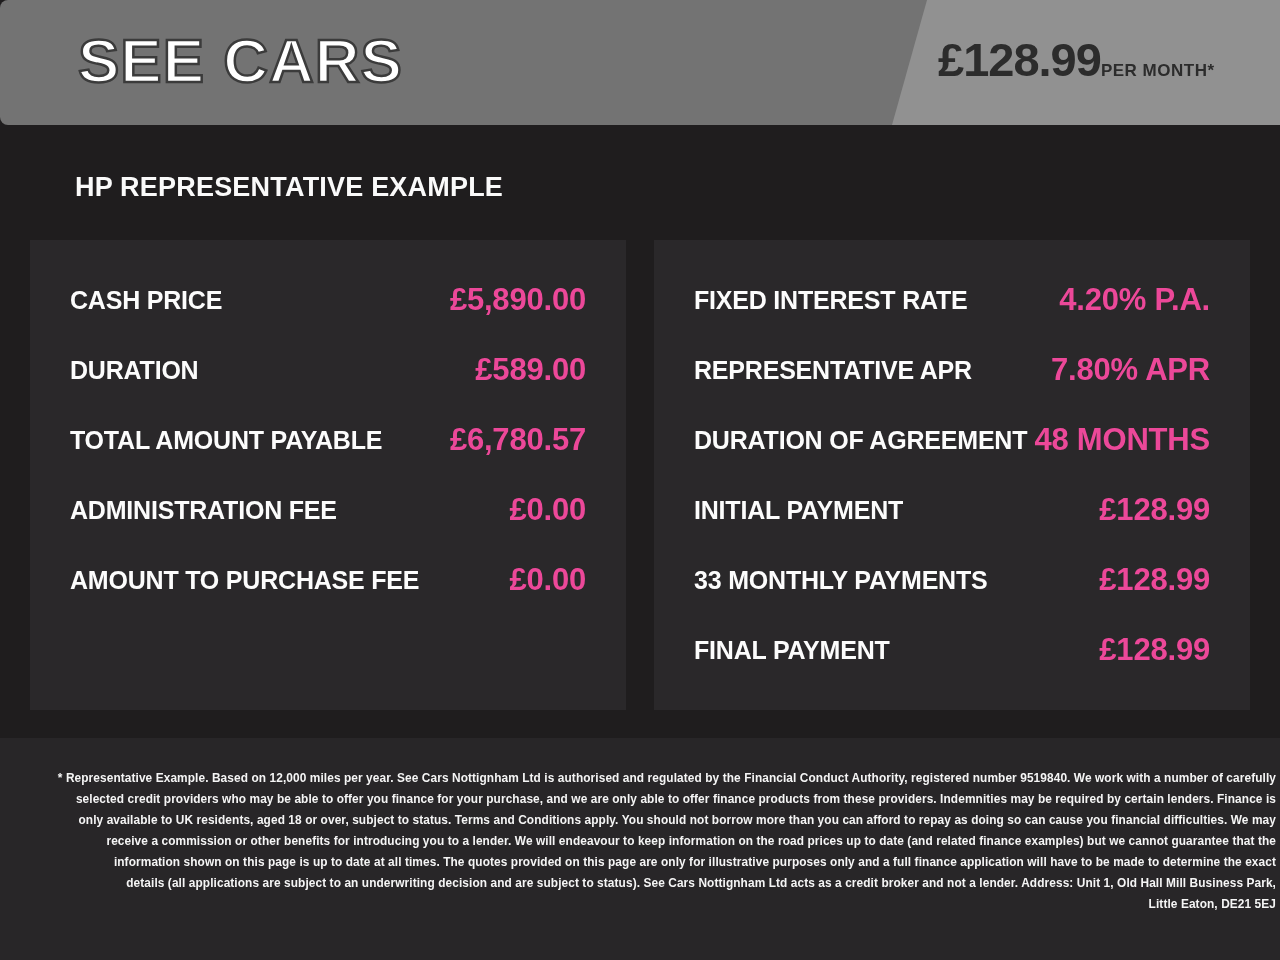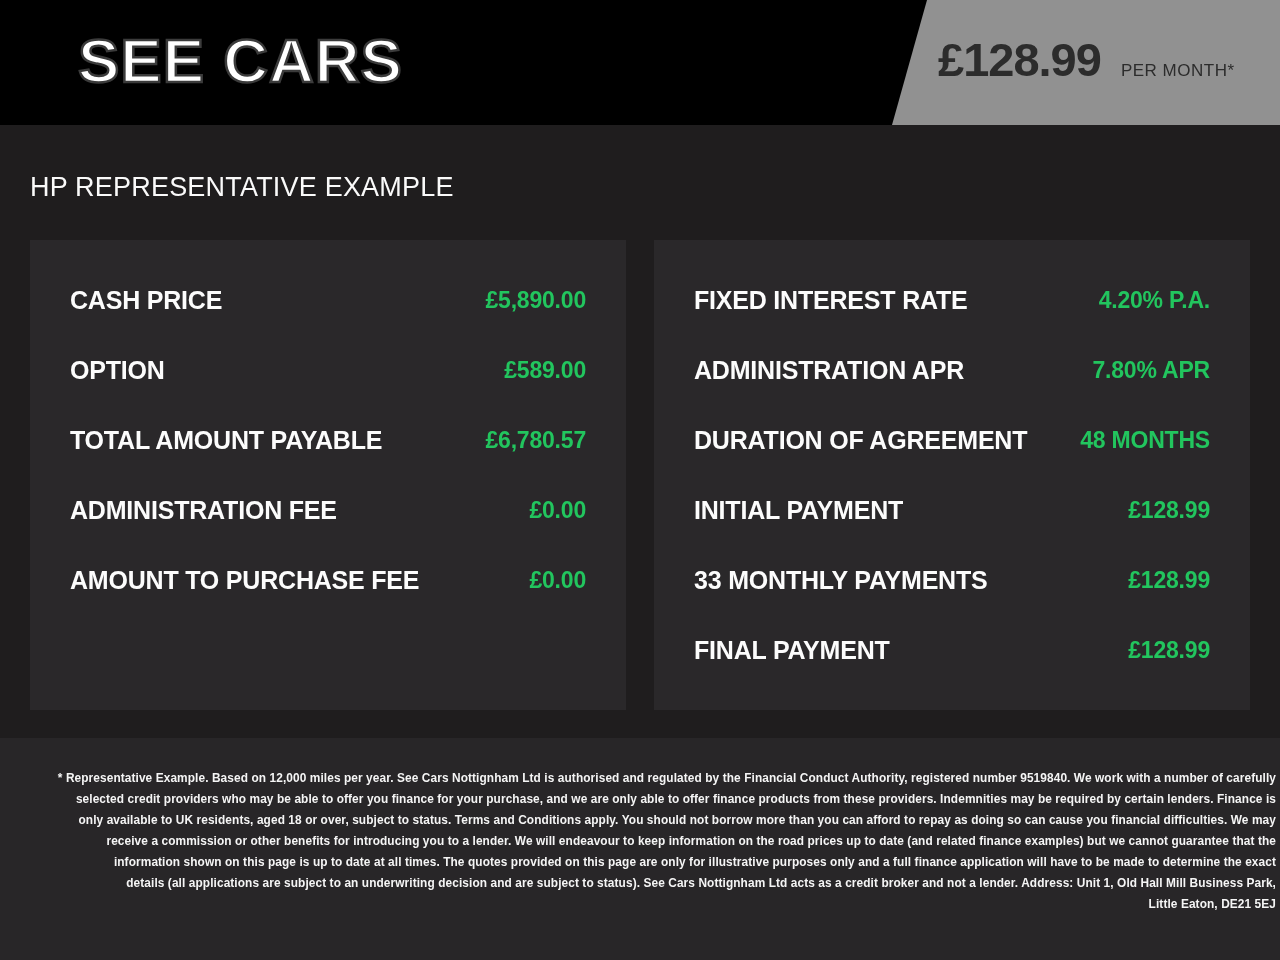--- a/index.html
+++ b/index.html
@@ -7,21 +7,22 @@
     width: 1280px; height: 960px;
     overflow: hidden;
     font-family: "Liberation Sans", sans-serif;
     background: #1f1d1e;
   }
 
   
   .header {
     position: relative;
     width: 1280px; height: 125px;
-    background: #000000;
+    background: #737373;
+    border-radius: 8px;
   }
   .logo {
     position: absolute;
     left: 78px; top: 50%;
     transform: translateY(-54%);
     font-size: 62px;
     font-weight: bold;
     letter-spacing: 1px;
     color: #ffffff;
     -webkit-text-stroke: 2.5px #3b3b3b;
@@ -40,39 +41,39 @@
   }
   .price-main {
     font-size: 47px;
     font-weight: bold;
     color: #2c2c2c;
     line-height: 1;
     letter-spacing: -1px;
   }
   .price-period {
     font-size: 17px;
-    font-weight: normal;
+    font-weight: bold;
     color: #2c2c2c;
-    margin-left: 20px;
     letter-spacing: 0.5px;
   }
 
   
   .main {
     width: 1280px; height: 613px;
     background: #1f1d1e;
     padding: 47px 30px 0 30px;
   }
   .page-title {
     font-size: 27px;
-    font-weight: normal;
+    font-weight: bold;
     color: #fafafa;
     letter-spacing: 0.2px;
     line-height: 1.15;
     margin-bottom: 37px;
+    margin-left: 45px;
   }
   .panels {
     display: flex;
     gap: 28px;
   }
   .panel {
     flex: 1;
     height: 470px;
     background: #2a282a;
     padding: 25px 0;
@@ -87,23 +88,23 @@
     padding: 0 40px;
   }
   .finance-label {
     font-size: 25px;
     font-weight: bold;
     color: #fcfcfc;
     letter-spacing: -0.2px;
     white-space: nowrap;
   }
   .finance-value {
-    font-size: 23px;
-    font-weight: bold;
-    color: #22c55e;
+    font-size: 31px;
+    font-weight: bold;
+    color: #ec4899;
     letter-spacing: -0.2px;
     white-space: nowrap;
   }
 
   
   .footer {
     width: 1280px; height: 222px;
     background: #282628;
     padding-top: 29px;
     overflow: hidden;
@@ -138,21 +139,21 @@
 <div class="main">
   <div class="page-title">HP REPRESENTATIVE EXAMPLE</div>
   <div class="panels">
 
     <div class="panel">
       <div class="finance-row">
         <span class="finance-label">CASH PRICE</span>
         <span class="finance-value">£5,890.00</span>
       </div>
       <div class="finance-row">
-        <span class="finance-label">OPTION</span>
+        <span class="finance-label">DURATION</span>
         <span class="finance-value">£589.00</span>
       </div>
       <div class="finance-row">
         <span class="finance-label">TOTAL AMOUNT PAYABLE</span>
         <span class="finance-value">£6,780.57</span>
       </div>
       <div class="finance-row">
         <span class="finance-label">ADMINISTRATION FEE</span>
         <span class="finance-value">£0.00</span>
       </div>
@@ -161,21 +162,21 @@
         <span class="finance-value">£0.00</span>
       </div>
     </div>
 
     <div class="panel">
       <div class="finance-row">
         <span class="finance-label">FIXED INTEREST RATE</span>
         <span class="finance-value">4.20% P.A.</span>
       </div>
       <div class="finance-row">
-        <span class="finance-label">ADMINISTRATION APR</span>
+        <span class="finance-label">REPRESENTATIVE APR</span>
         <span class="finance-value">7.80% APR</span>
       </div>
       <div class="finance-row">
         <span class="finance-label">DURATION OF AGREEMENT</span>
         <span class="finance-value">48 MONTHS</span>
       </div>
       <div class="finance-row">
         <span class="finance-label">INITIAL PAYMENT</span>
         <span class="finance-value">£128.99</span>
       </div>

